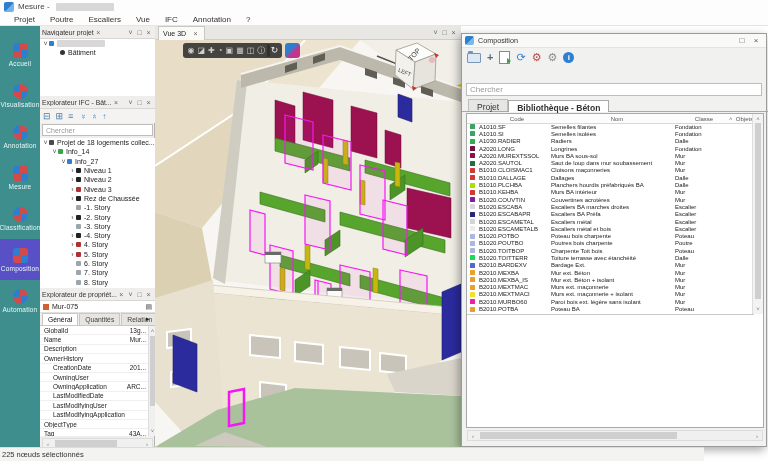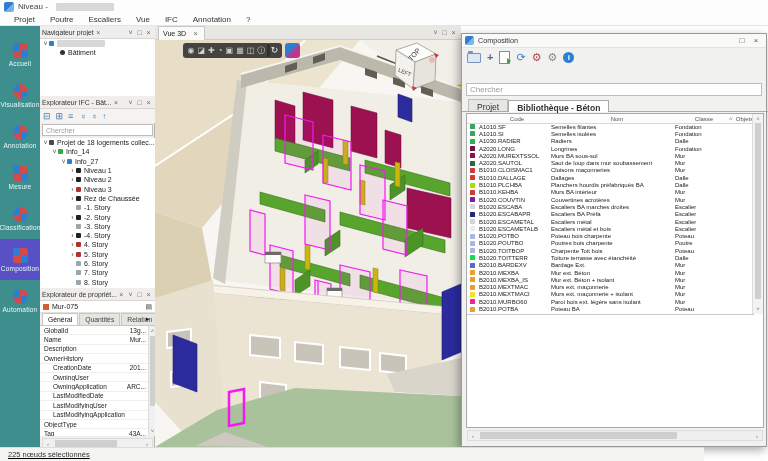--- a/index.html
+++ b/index.html
@@ -113,31 +113,31 @@
   .crow .c1{width:72px;flex:none;} .crow .c2{width:124px;flex:none;} .crow .c3{width:50px;flex:none;} .crow .c4{width:24px;flex:none;}
   #tbl-vscroll{position:absolute;right:0;top:0;width:10px;height:200px;background:#f3f3f3;border-left:1px solid #ddd;}
   #tbl-divider{position:absolute;left:0;top:200px;width:287px;border-top:1px solid #c9c9c9;}
   #comp-hscroll{left:5px;top:396px;width:296px;height:11px;}
   
   .hbar{display:flex;align-items:stretch;}
   .hbar .scroll-arrow{width:10px;line-height:11px;}
   .hbar .mid{flex:1;position:relative;}
   
   #statusbar{left:0;top:447px;width:704px;height:14px;background:#f3f3f2;border-top:1px solid #dcdcda;
-    display:flex;align-items:center;padding-left:8px;box-sizing:border-box;text-decoration:underline;}
+    display:flex;align-items:center;padding-left:2px;box-sizing:border-box;}
   #statusbar span{font-size:7.5px;color:#333;}
 </style>
 </head>
 <body>
 
 <div id="app">
 
   <div class="abs" id="titlebar">
     <div class="abs" id="appicon"></div>
-    <div class="abs" id="apptitle">Niveau -</div>
+    <div class="abs" id="apptitle">Mesure -</div>
     <div class="abs redact" id="title-redact"></div>
   </div>
 
   <div class="abs" id="menubar">
 
   <span>Projet</span>
       <span>Poutre</span>
       <span>Escaliers</span>
       <span>Vue</span>
       <span>IFC</span>

